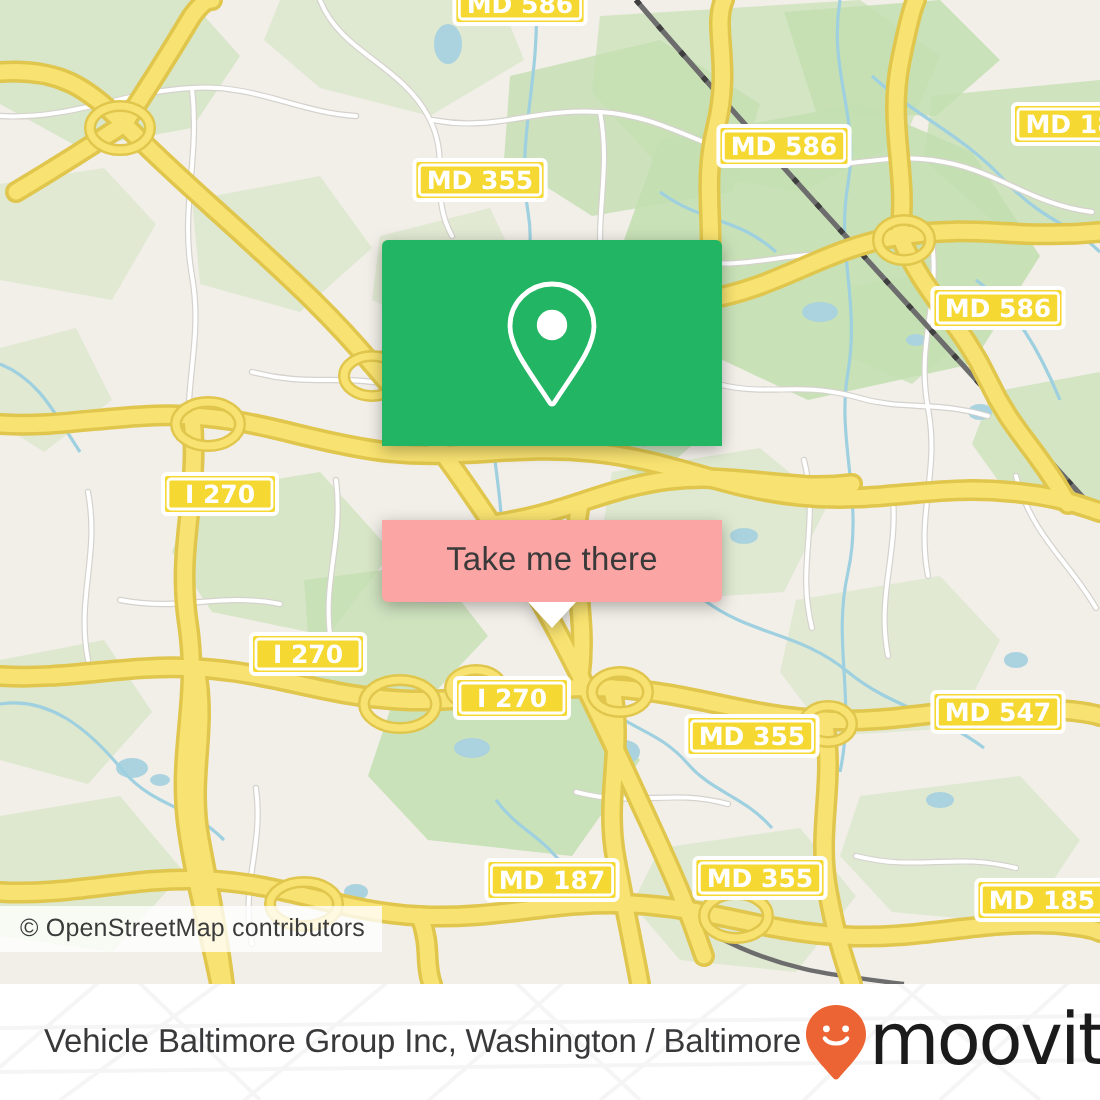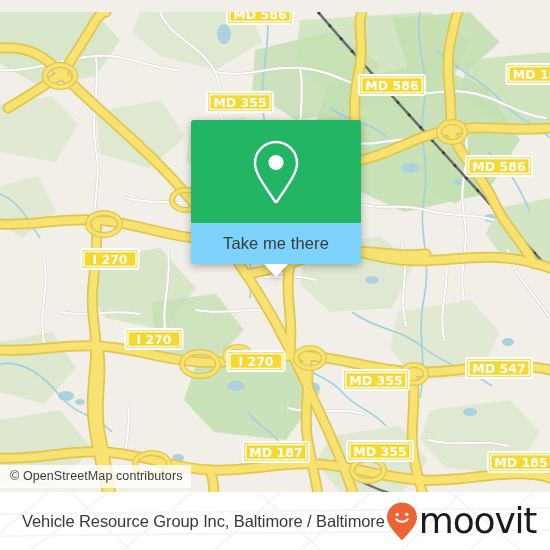--- a/index.html
+++ b/index.html
@@ -4,21 +4,21 @@
 <style>
   html,body{margin:0;padding:0;}
   body{
     width:550px;height:550px;overflow:hidden;
     font-family:"Liberation Sans", sans-serif;
     background:#f2efe9;
   }
   #root{position:relative;width:550px;height:550px;overflow:hidden;background:#f2efe9;}
 
   
-  #map{position:absolute;left:0;top:0;width:550px;height:492px;overflow:hidden;background:#f2efe9;margin-top:12px;}
+  #map{position:absolute;left:0;top:0;width:550px;height:492px;overflow:hidden;background:#f2efe9;}
   #map svg{display:block;}
 
   
   #osm-attrib{
     position:absolute;left:0;bottom:16px;
     padding:4px 8px 5px 10px;
     background:rgba(255,255,255,.78);
     font-size:12.5px;color:#3b3b3b;letter-spacing:.1px;
     white-space:nowrap;
   }
@@ -26,23 +26,24 @@
   
   #callout{
     position:absolute;left:191px;top:120px;width:170px;
     filter:drop-shadow(0 2px 4px rgba(0,0,0,.30));
   }
   #callout-green{
     background:#22b563;border-radius:3px 3px 0 0;
     height:103px;display:flex;align-items:center;justify-content:center;
   }
   #callout-white{
-    background:#7dd3fc;border-radius:0 0 3px 3px;
+    background:#fca5a5;border-radius:0 0 3px 3px;
     height:41px;display:flex;align-items:center;justify-content:center;
     position:relative;
+    margin-top:37px;
   }
   #callout-label{font-size:16.5px;color:#3a3a3a;letter-spacing:.1px;}
   #callout-tail{
     position:absolute;left:50%;top:100%;transform:translateX(-50%);
     width:0;height:0;border-left:12px solid transparent;border-right:12px solid transparent;
     border-top:13px solid #fff;
   }
 
   
   #footer{
@@ -361,21 +362,21 @@
           <path d="M400 60 L470 -8"></path>
         <path d="M470 58 L540 -6"></path>
           <path d="M0 22 L550 16"></path>
           <path d="M0 44 L550 38"></path>
         <path d="M60 -10 L130 58"></path>
           <path d="M250 -8 L320 58"></path>
           <path d="M440 -8 L520 58"></path>
       </g>
     </svg>
     <div id="footer-inner">
-      <div id="footer-title">Vehicle Resource Group Inc, Baltimore / Baltimore</div>
+      <div id="footer-title">Vehicle Baltimore Group Inc, Washington / Baltimore</div>
       <div id="brand">
         <svg width="34" height="40" viewBox="0 0 34 40">
           <path d="M17 1.5 C8.6 1.5 2 8 2 16.2 C2 24 9.5 30.8 15.8 38.2 C16.4 38.9 17.6 38.9 18.2 38.2 C24.5 30.8 32 24 32 16.2 C32 8 25.4 1.5 17 1.5 Z" fill="#ec6433"></path>
           <circle cx="12.2" cy="13.4" r="1.7" fill="#ffffff"></circle>
           <circle cx="21.8" cy="13.4" r="1.7" fill="#ffffff"></circle>
           <path d="M11.4 18.2 C13.4 21.6 20.6 21.6 22.6 18.2" fill="none" stroke="#ffffff" stroke-width="2.1" stroke-linecap="round"></path>
         </svg>
         <span id="brand-word">moovit</span>
       </div>
     </div>

